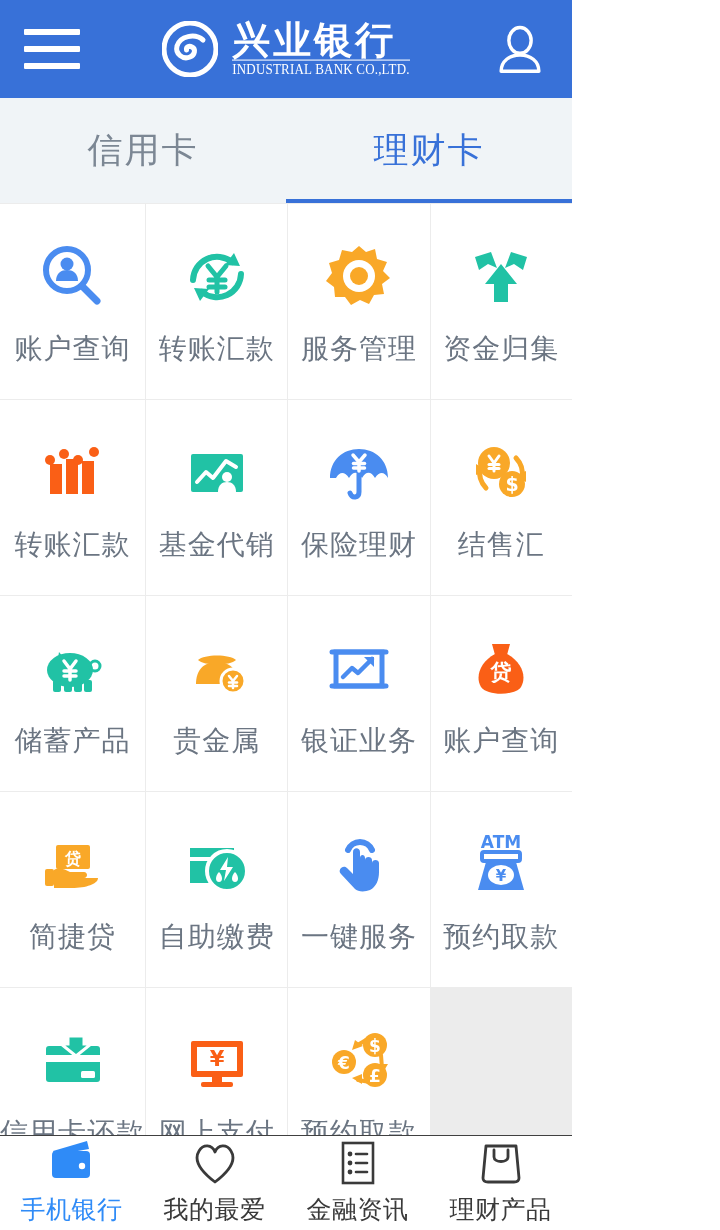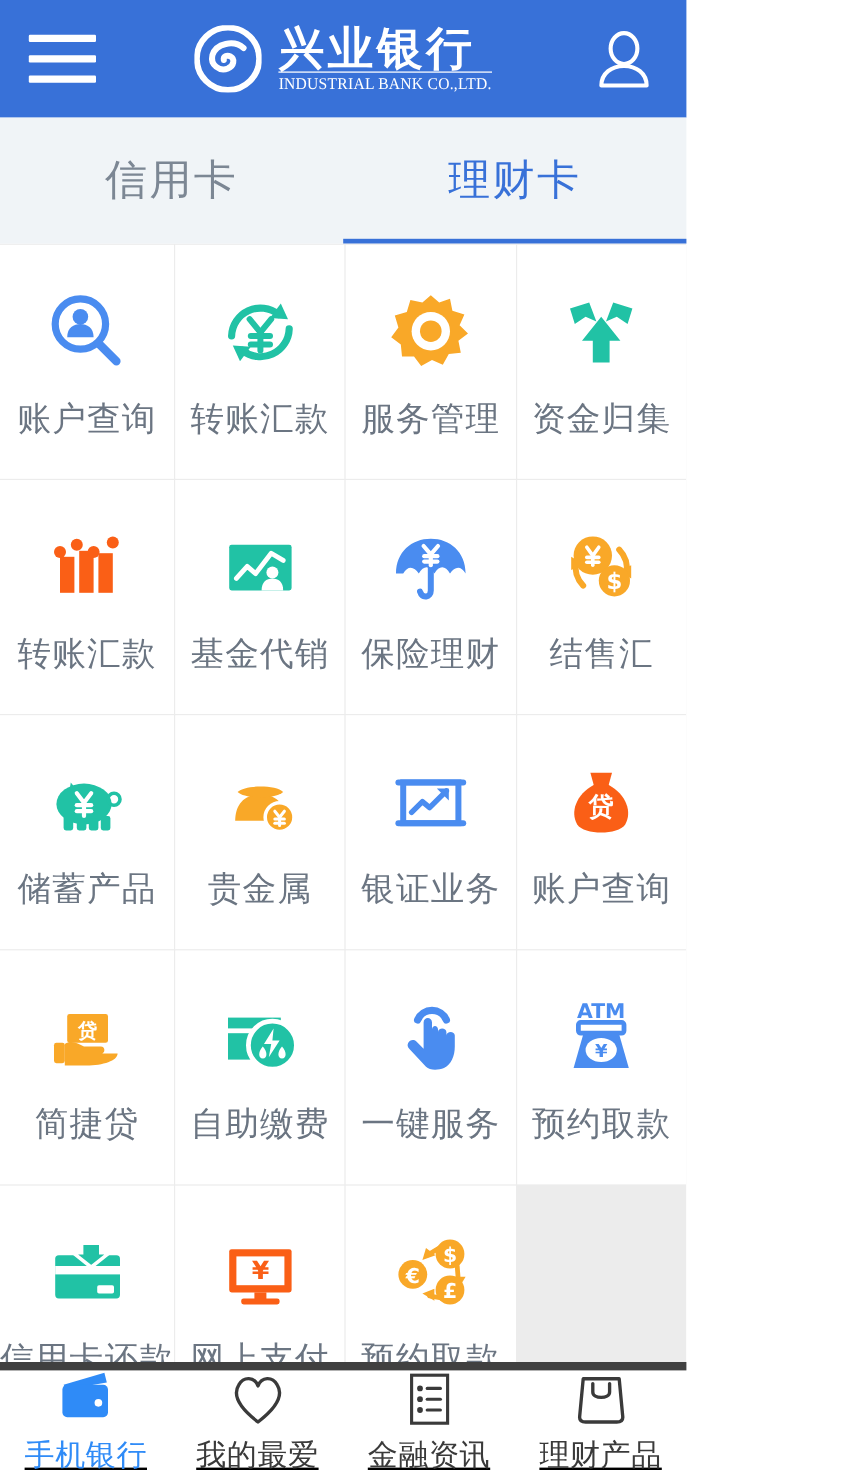--- a/index.html
+++ b/index.html
@@ -108,23 +108,23 @@
   .cell-label {
     font-size: 28px; color: #6b7582; letter-spacing: 1px;
     line-height: 30px; white-space: nowrap;
     font-family: "DejaVu Sans", sans-serif;
   }
 
   
   .bottomnav {
     flex: 0 0 95px;
     background: #ffffff;
-    border-top: 7px solid #404040;
+    border-top: 1px solid #404040;
     display: flex;
-    position: relative; z-index: 5; text-decoration: underline;
+    position: relative; z-index: 5;
   }
   .navitem {
     flex: 1; display: flex; flex-direction: column;
     align-items: center; justify-content: center; gap: 7px;
     cursor: pointer;
   }
   .nav-icon { width: 50px; height: 46px; display: flex; align-items: center; justify-content: center; }
   .nav-icon svg { width: 100%; height: 100%; display: block; }
   .nav-label {
     font-size: 25px; color: #3a3a3a; letter-spacing: 0.5px;

